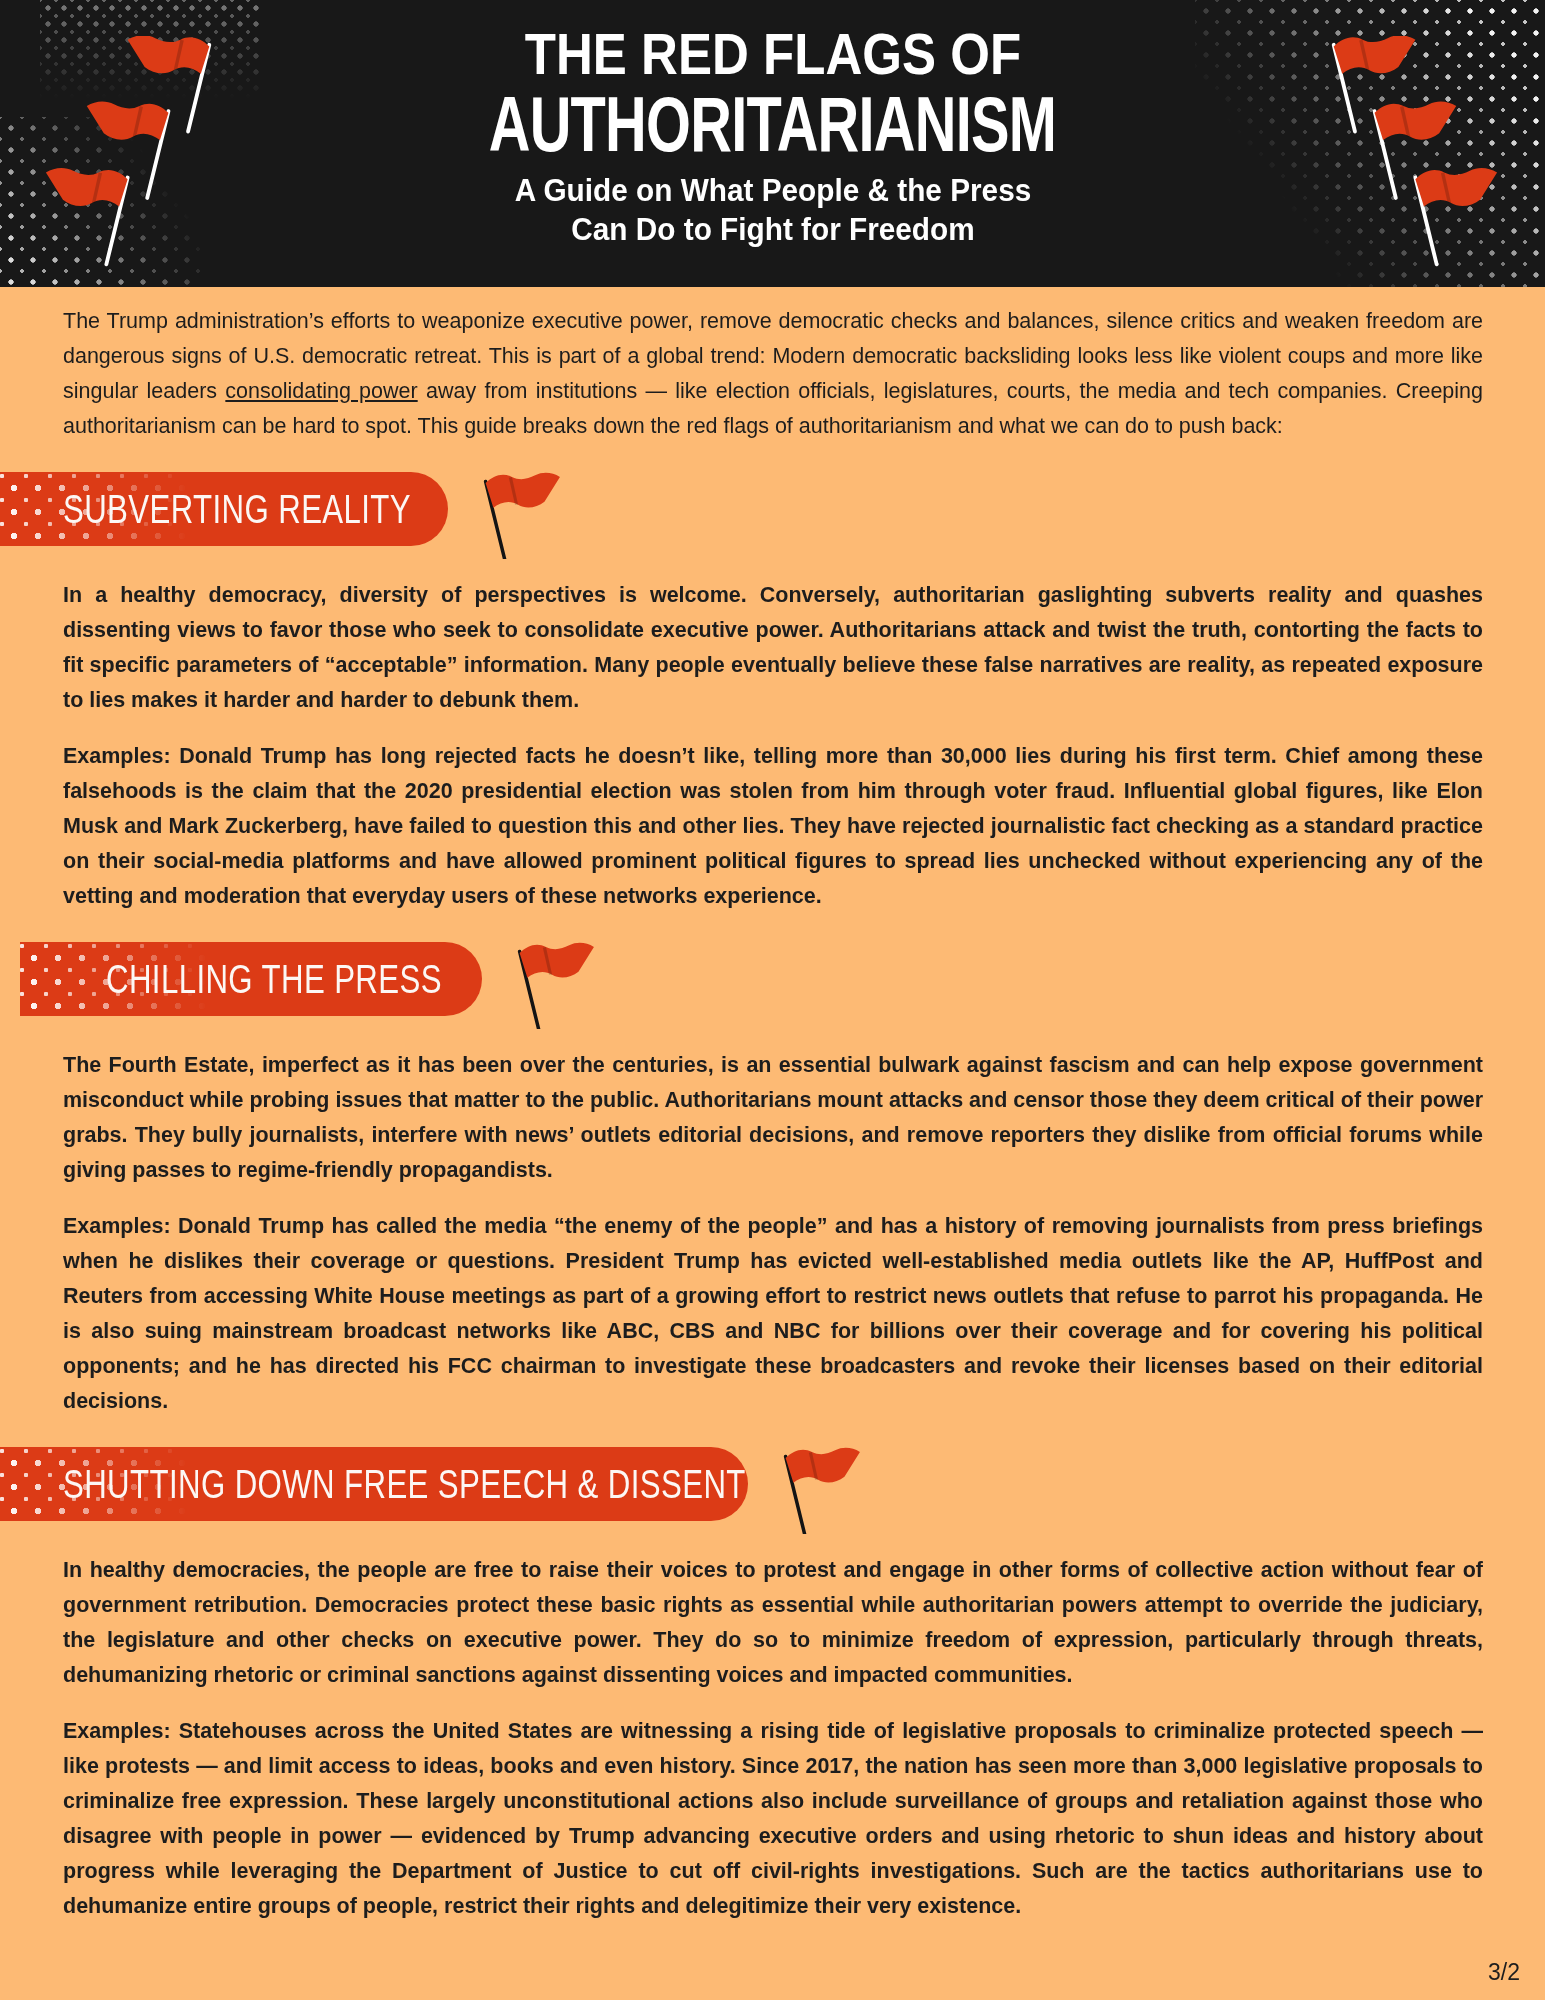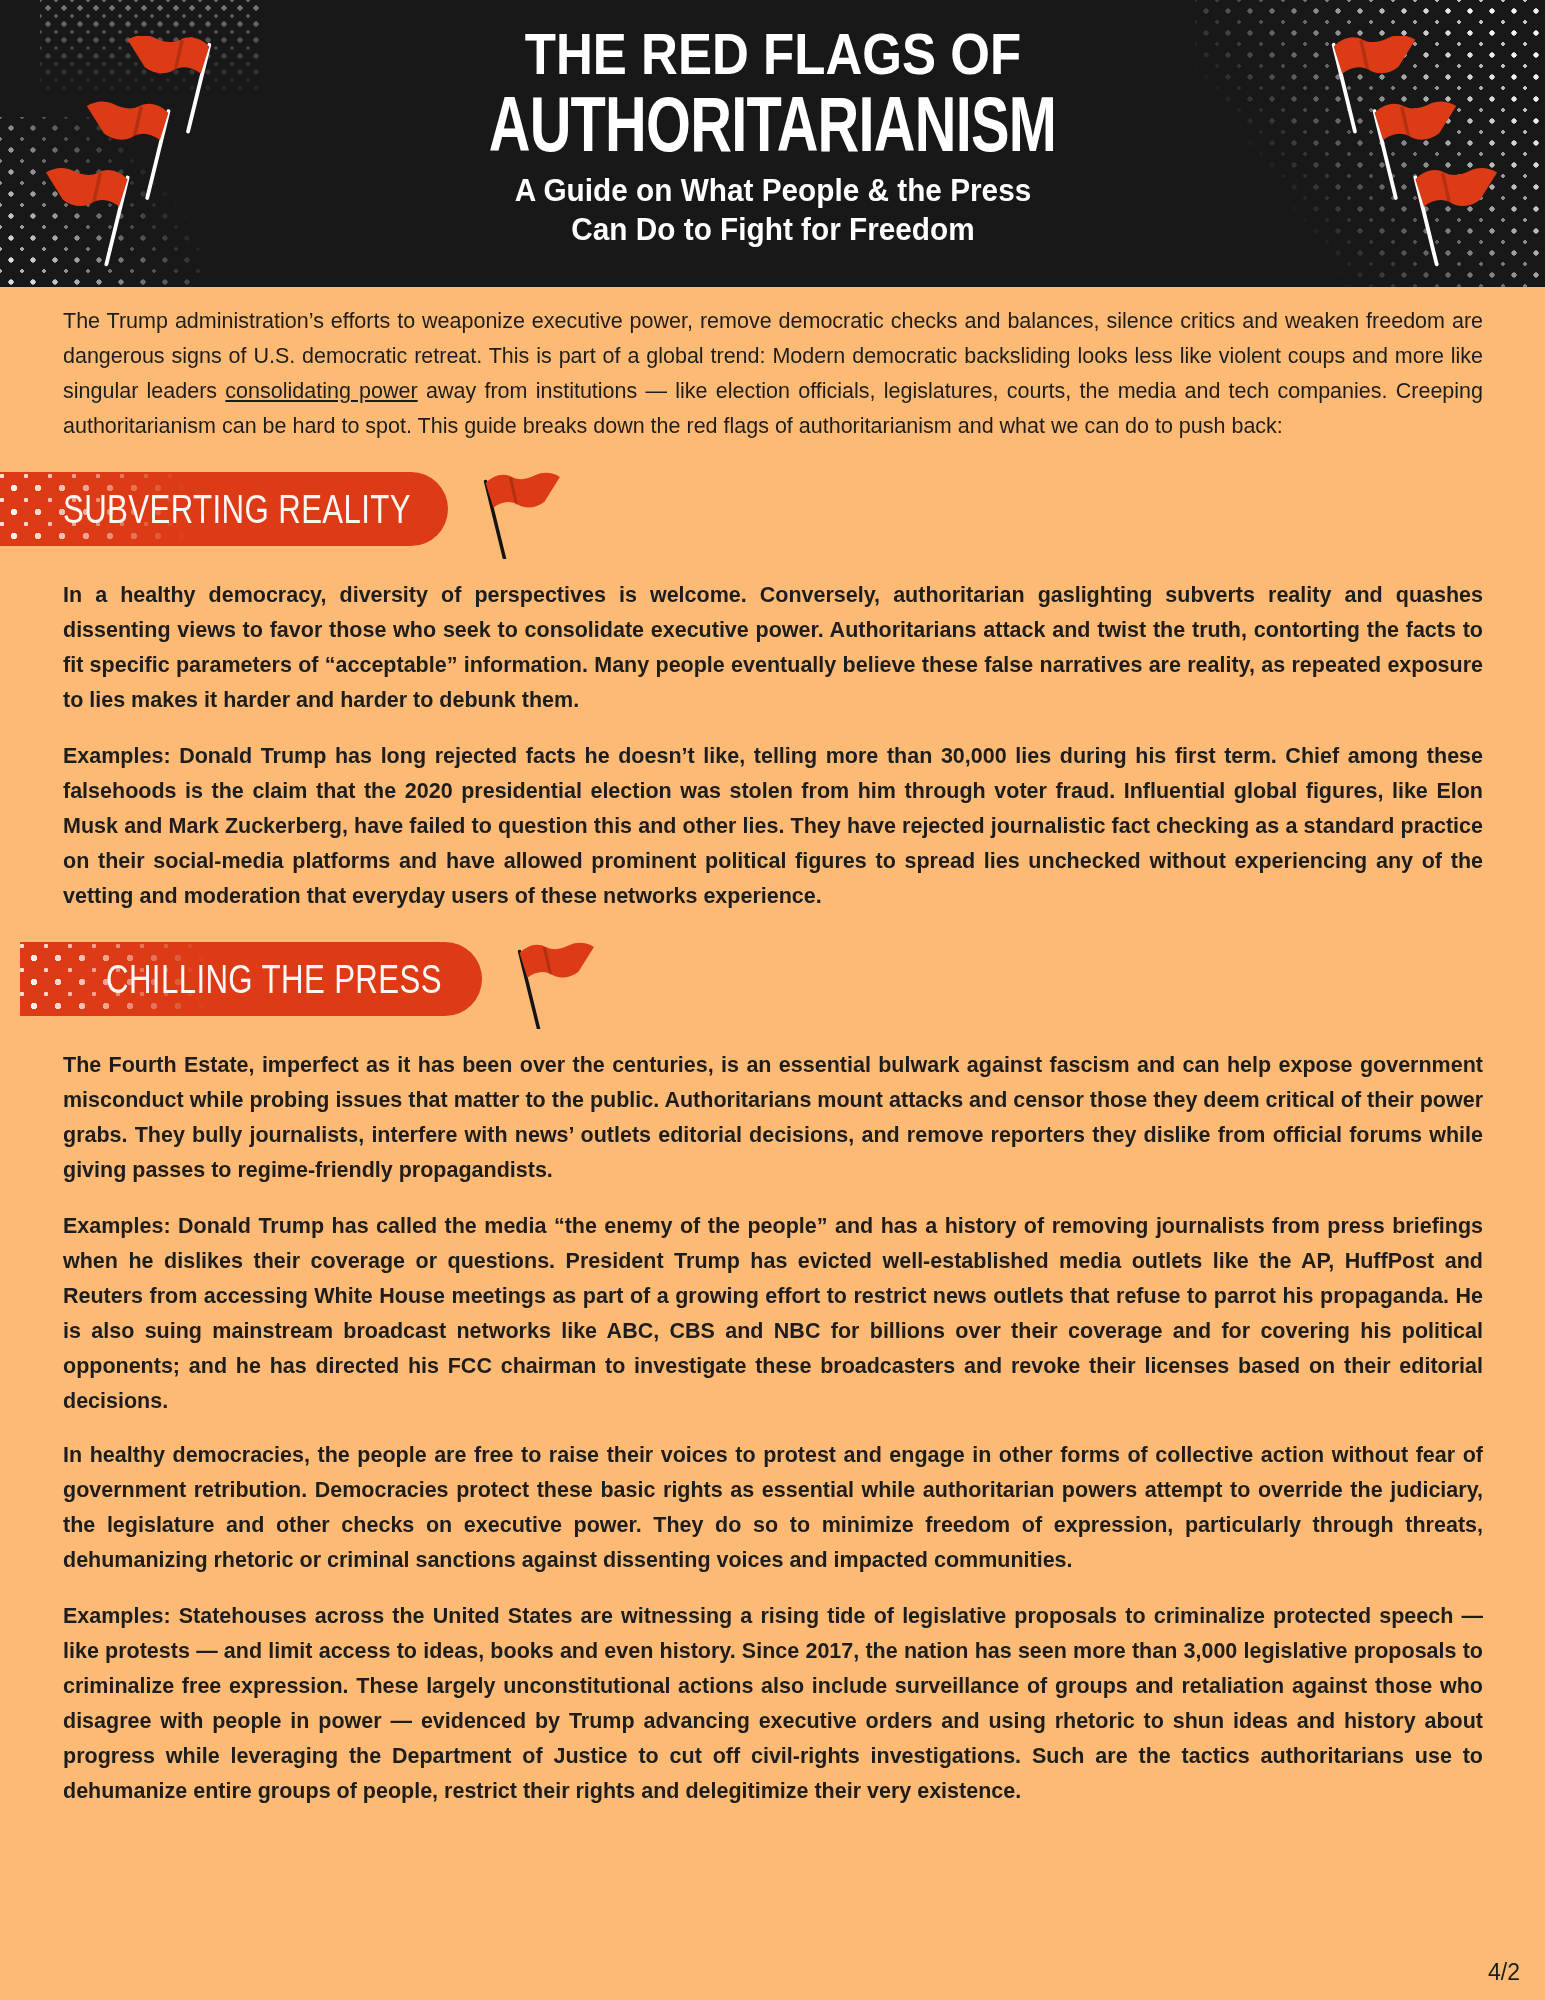--- a/index.html
+++ b/index.html
@@ -181,20 +181,31 @@
           <svg viewBox="0 0 124 120" width="96" height="93">
               <use href="#flagShape" transform="translate(4,10)"></use>
             </svg>
         </div>
       </div>
       <p class="body-par bold summary">The Fourth Estate, imperfect as it has been over the centuries, is an essential bulwark against fascism and can help expose government misconduct while probing issues that matter to the public. Authoritarians mount attacks and censor those they deem critical of their power grabs. They bully journalists, interfere with news’ outlets editorial decisions, and remove reporters they dislike from official forums while giving passes to regime-friendly propagandists.</p>
       <p class="body-par examples">Examples: Donald Trump has called the media “the enemy of the people” and has a history of removing journalists from press briefings when he dislikes their coverage or questions. President Trump has evicted well-established media outlets like the AP, HuffPost and Reuters from accessing White House meetings as part of a growing effort to restrict news outlets that refuse to parrot his propaganda. He is also suing mainstream broadcast networks like ABC, CBS and NBC for billions over their coverage and for covering his political opponents; and he has directed his FCC chairman to investigate these broadcasters and revoke their licenses based on their editorial decisions.</p>
     </section>
 
     <section>
+      <div class="banner-row">
+        <div class="banner b3">
+          <span class="banner-dots"></span>
+          <h2>SHUTTING DOWN FREE SPEECH &amp; DISSENT</h2>
+        </div>
+        <div class="banner-flag">
+          <svg viewBox="0 0 124 120" width="96" height="93">
+              <use href="#flagShape" transform="translate(4,10)"></use>
+            </svg>
+        </div>
+      </div>
       <p class="body-par bold summary">In healthy democracies, the people are free to raise their voices to protest and engage in other forms of collective action without fear of government retribution. Democracies protect these basic rights as essential while authoritarian powers attempt to override the judiciary, the legislature and other checks on executive power. They do so to minimize freedom of expression, particularly through threats, dehumanizing rhetoric or criminal sanctions against dissenting voices and impacted communities.</p>
       <p class="body-par examples">Examples: Statehouses across the United States are witnessing a rising tide of legislative proposals to criminalize protected speech — like protests — and limit access to ideas, books and even history. Since 2017, the nation has seen more than 3,000 legislative proposals to criminalize free expression. These largely unconstitutional actions also include surveillance of groups and retaliation against those who disagree with people in power — evidenced by Trump advancing executive orders and using rhetoric to shun ideas and history about progress while leveraging the Department of Justice to cut off civil-rights investigations. Such are the tactics authoritarians use to dehumanize entire groups of people, restrict their rights and delegitimize their very existence.</p>
     </section>
 
   </main>
 
-  <div class="pagenum">4/2</div>
+  <div class="pagenum">3/2</div>
 </div>
 
 </body></html>

